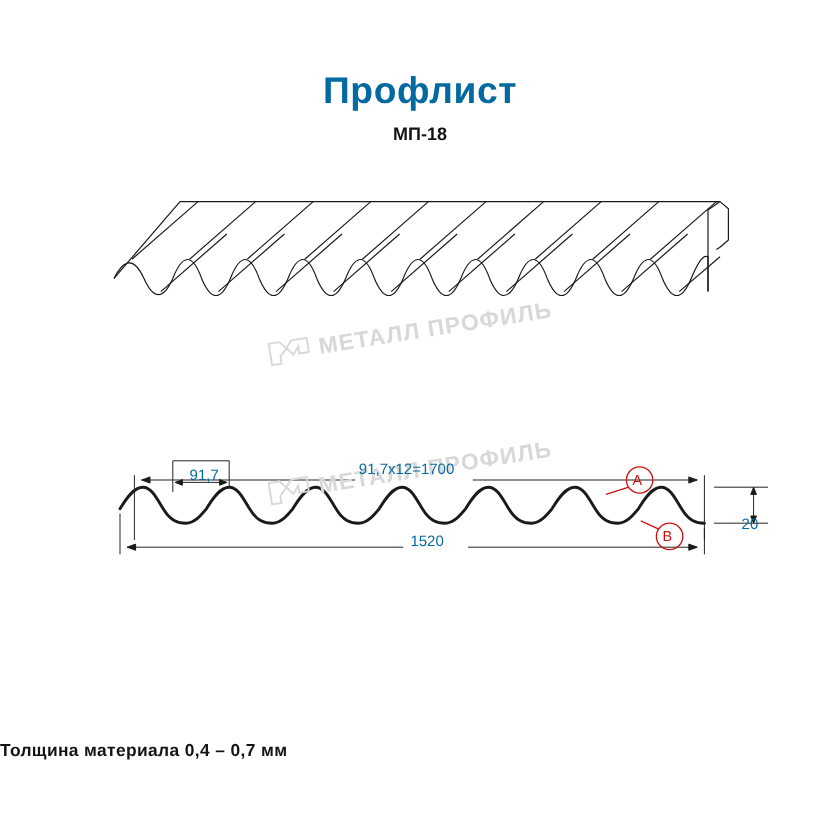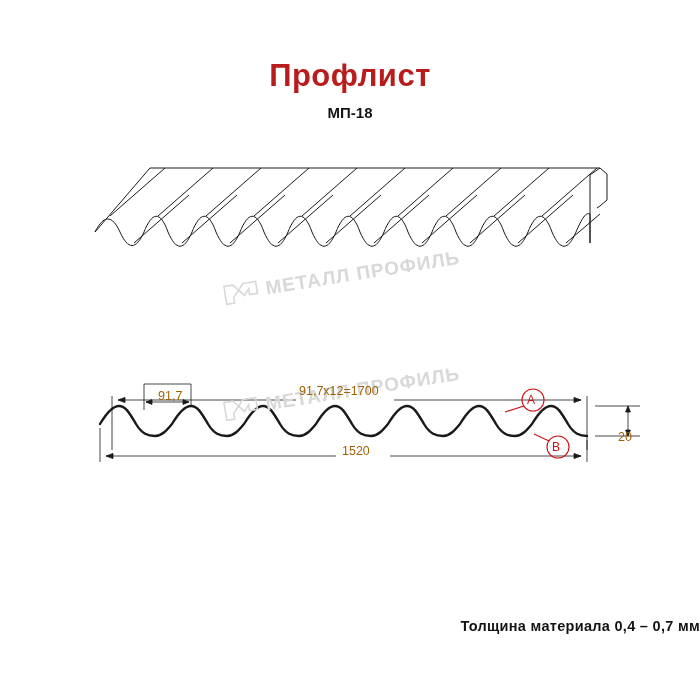--- a/index.html
+++ b/index.html
@@ -22,38 +22,38 @@
   }
   .title {
     position: absolute;
     top: 58px;
     left: 0;
     width: 700px;
     text-align: center;
     font-size: 31px;
     font-weight: bold;
     letter-spacing: 0.5px;
-    color: #b91c1c;
+    color: #0369a1;
   }
   .subtitle {
     position: absolute;
     top: 104px;
     left: 0;
     width: 700px;
     text-align: center;
     font-size: 15px;
     font-weight: bold;
     color: #141414;
   }
   .footnote {
     position: absolute;
     top: 618px;
     left: 0;
     width: 700px;
-    text-align: right;
+    text-align: left;
     font-size: 14.5px;
     font-weight: bold;
     letter-spacing: 0.3px;
     color: #141414;
   }
   .svg-layer {
     position: absolute;
     top: 0;
     left: 0;
   }
@@ -70,21 +70,21 @@
   .wm1 { top: 262px; left: 222px; }
   .wm2 { top: 378px; left: 222px; }
   .wm-ico {
     display: inline-block;
     vertical-align: middle;
     margin-right: 7px;
   }
   .dim-label {
     position: absolute;
     font-size: 12.5px;
-    color: #a16207;
+    color: #0369a1;
     white-space: nowrap;
   }
   .lbl-top    { top: 384px; left: 299px; }
   .lbl-small  { top: 389px; left: 158px; }
   .lbl-bottom { top: 444px; left: 342px; }
   .lbl-height { top: 430px; left: 618px; }
   .callout-txt {
     position: absolute;
     font-size: 12px;
     color: #cc1111;

